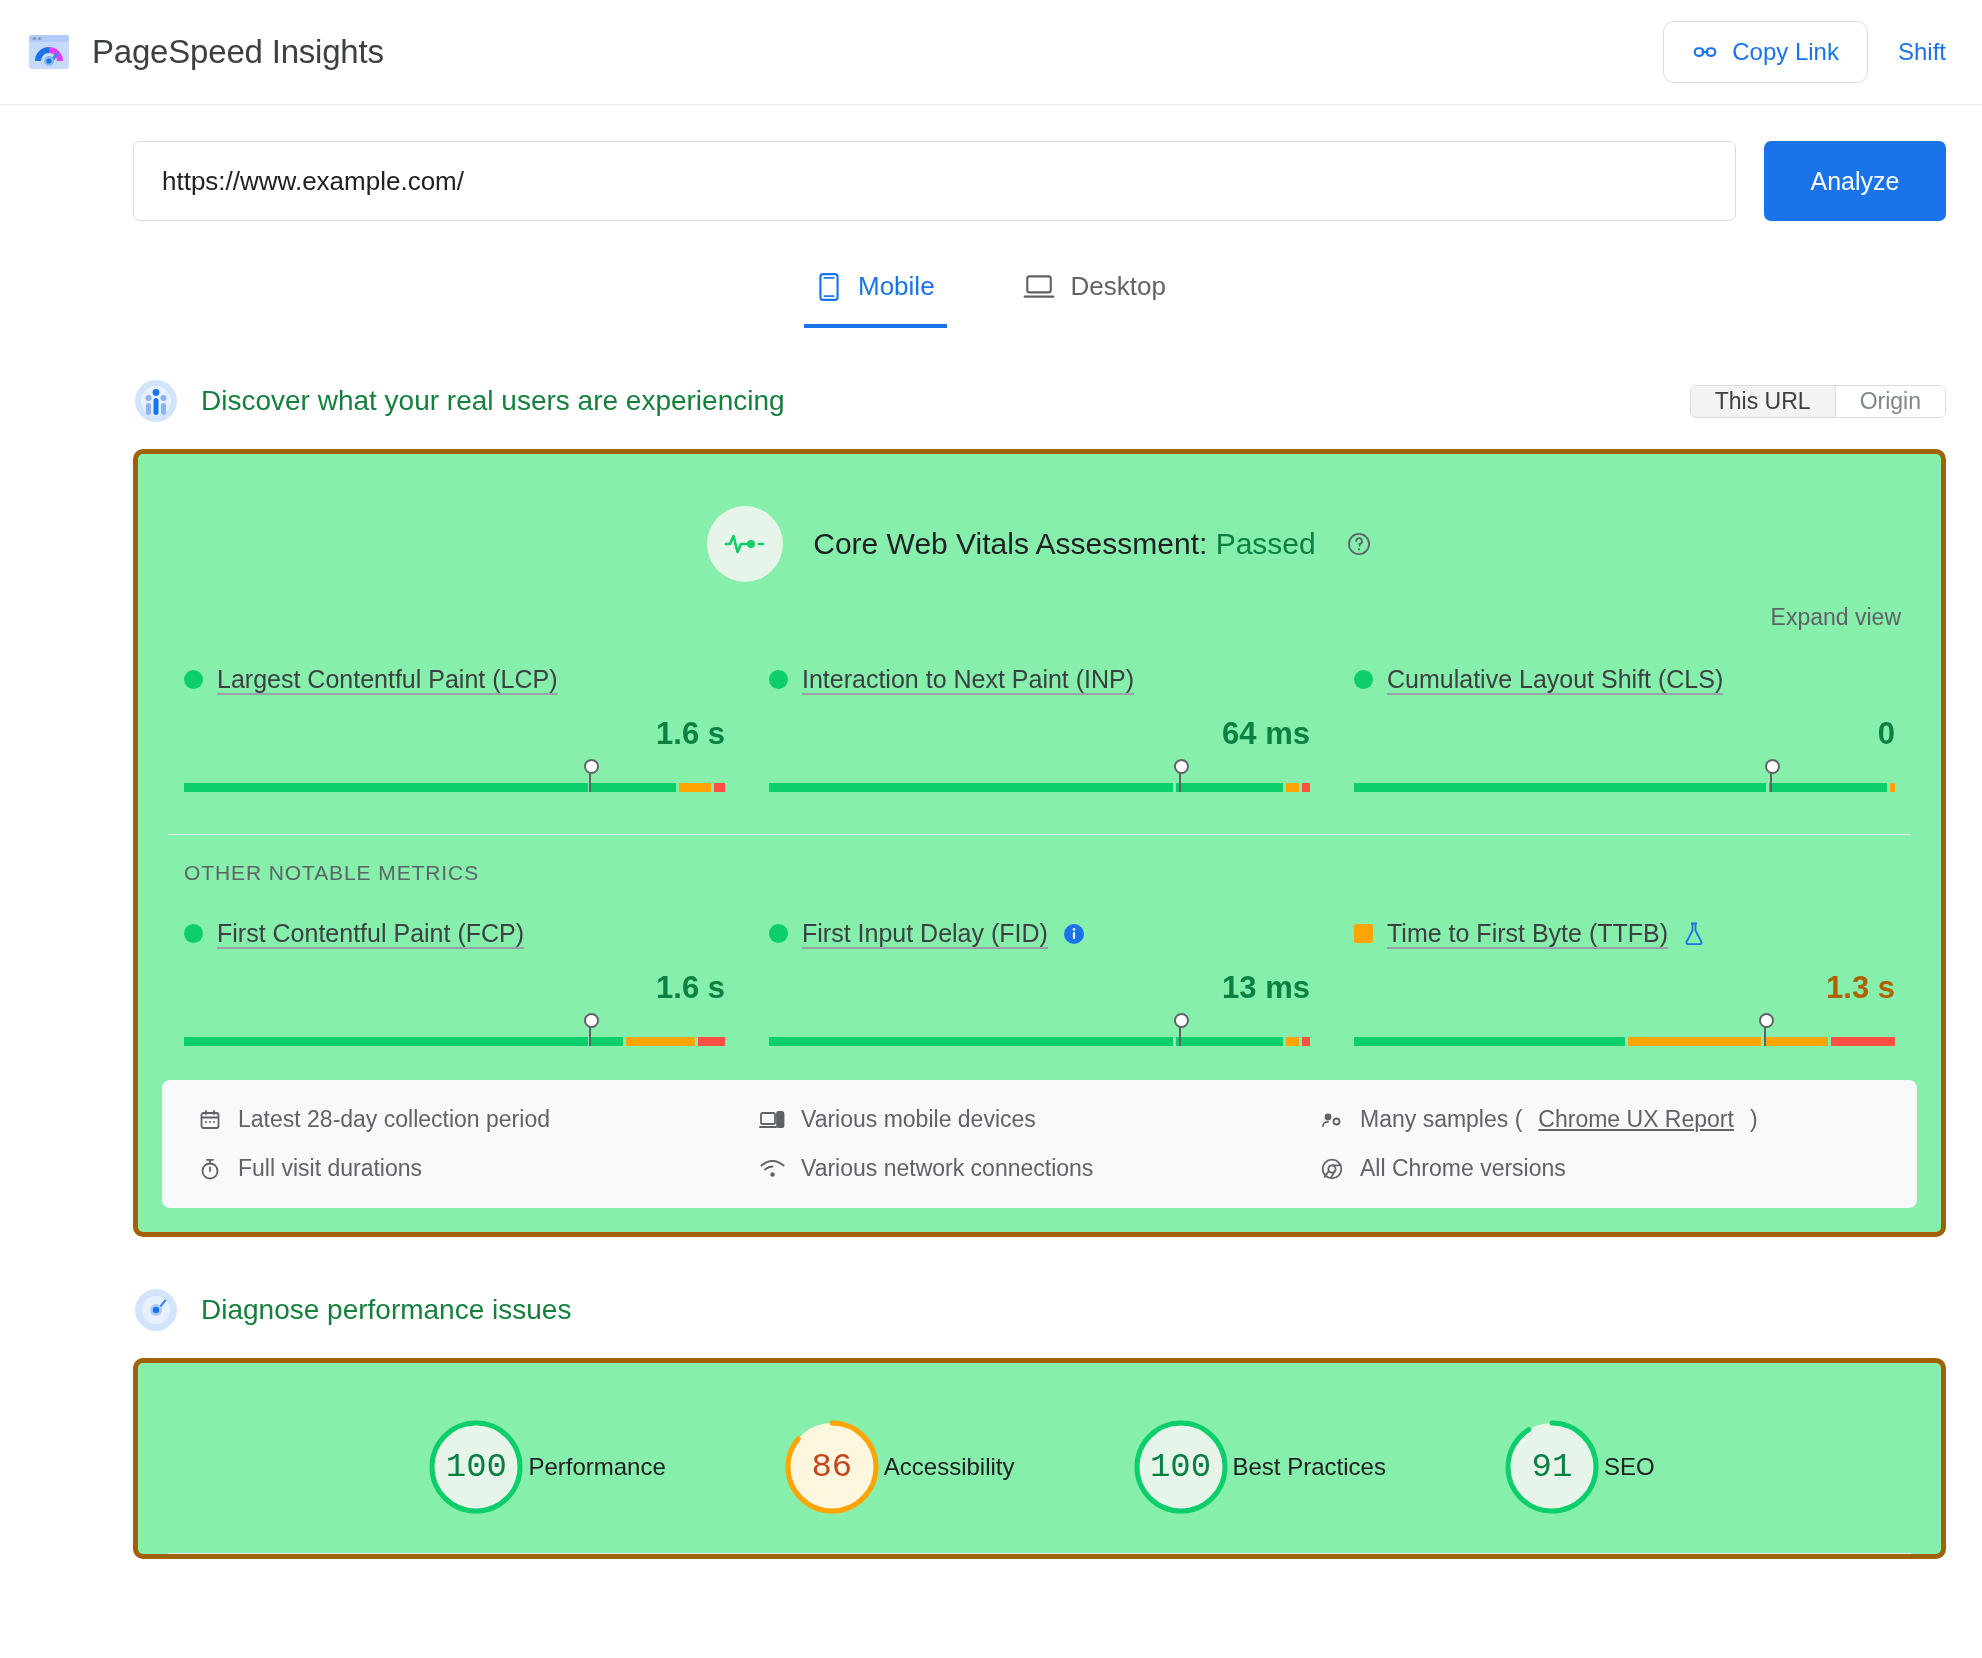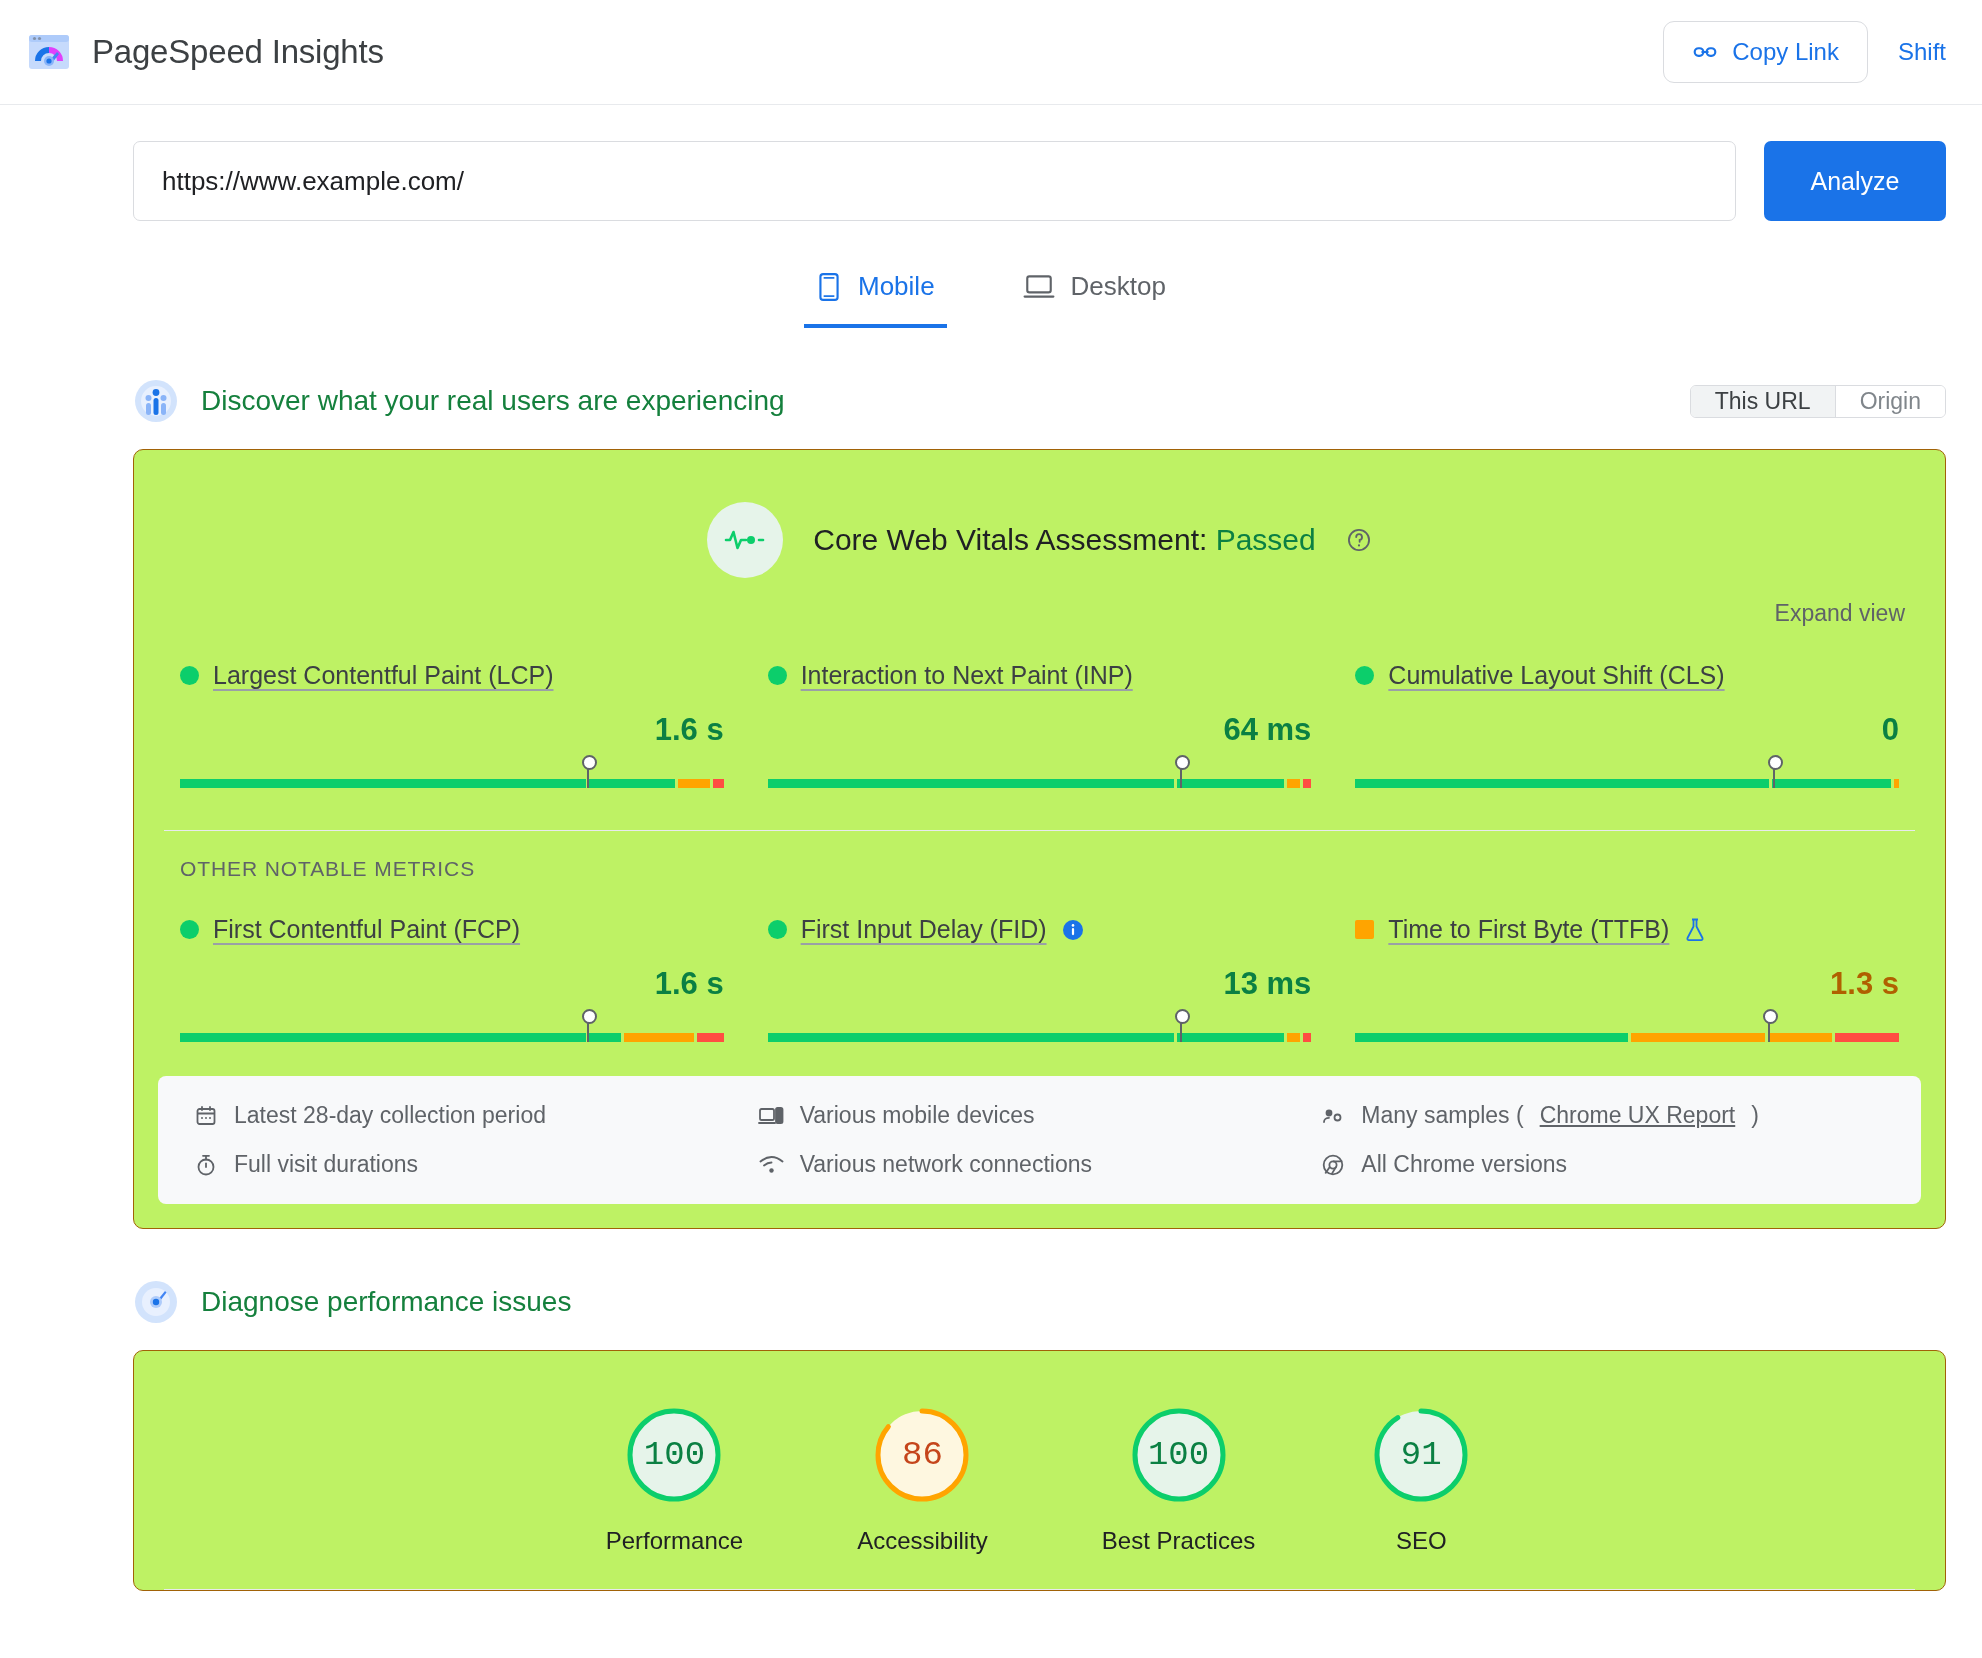--- a/index.html
+++ b/index.html
@@ -70,22 +70,22 @@
     padding: 2px 24px; font-size: 23px; color: #80868b;
     background: #fff; cursor: pointer; border: none;
     font-family: "Liberation Sans", sans-serif;
   }
   .seg.active { background: #f1f3f4; color: #3c4043; }
   .seg + .seg { border-left: 1px solid #dadce0; }
 
   
   .card {
     margin: 25px 36px 0 133px;
-    border: 1px solid #a16207; border-radius: 10px;
-    background: #bef264; overflow: hidden;
+    border: 5px solid #a16207; border-radius: 10px;
+    background: #86efac; overflow: hidden;
   }
   .cwv-head { display: flex; align-items: center; justify-content: center; gap: 30px; padding: 52px 0 0 0; }
   .cwv-badge {
     width: 76px; height: 76px; border-radius: 50%;
     background: #e6f4ea; display: flex; align-items: center; justify-content: center;
   }
   .cwv-title { font-size: 30px; font-weight: 500; color: #202124; }
   .cwv-pass { color: #0cce6b; color: #0b8043; }
   .expand-view {
     text-align: right; padding: 22px 40px 0 0;
@@ -126,21 +126,21 @@
   .footnotes {
     margin: 34px 24px 24px 24px; background: #f8f9fa; border-radius: 8px;
     display: grid; grid-template-columns: 1fr 1fr 1fr;
     padding: 26px 36px; row-gap: 22px;
   }
   .fn { display: flex; align-items: center; gap: 16px; font-size: 23px; color: #5f6368; }
   .fn a { color: #5f6368; text-decoration: underline; cursor: pointer; }
 
   
   .scores { display: flex; justify-content: center; gap: 114px; padding: 52px 0 34px 0; }
-  .score { display: flex; flex-direction: column; align-items: center; gap: 20px; }
+  .score { display: flex; align-items: center; }
   .score-label { font-size: 24px; color: #202124; }
   .gauge { position: relative; width: 104px; height: 104px; }
   .gauge .num {
     position: absolute; inset: 0; display: flex; align-items: center; justify-content: center;
     font-size: 34px; font-family: "Liberation Mono", monospace;
   }
   .card-bottom-divider { height: 1px; background: #e8eaed; margin: 0 30px; }
 
   svg { display: block; }
 </style>

